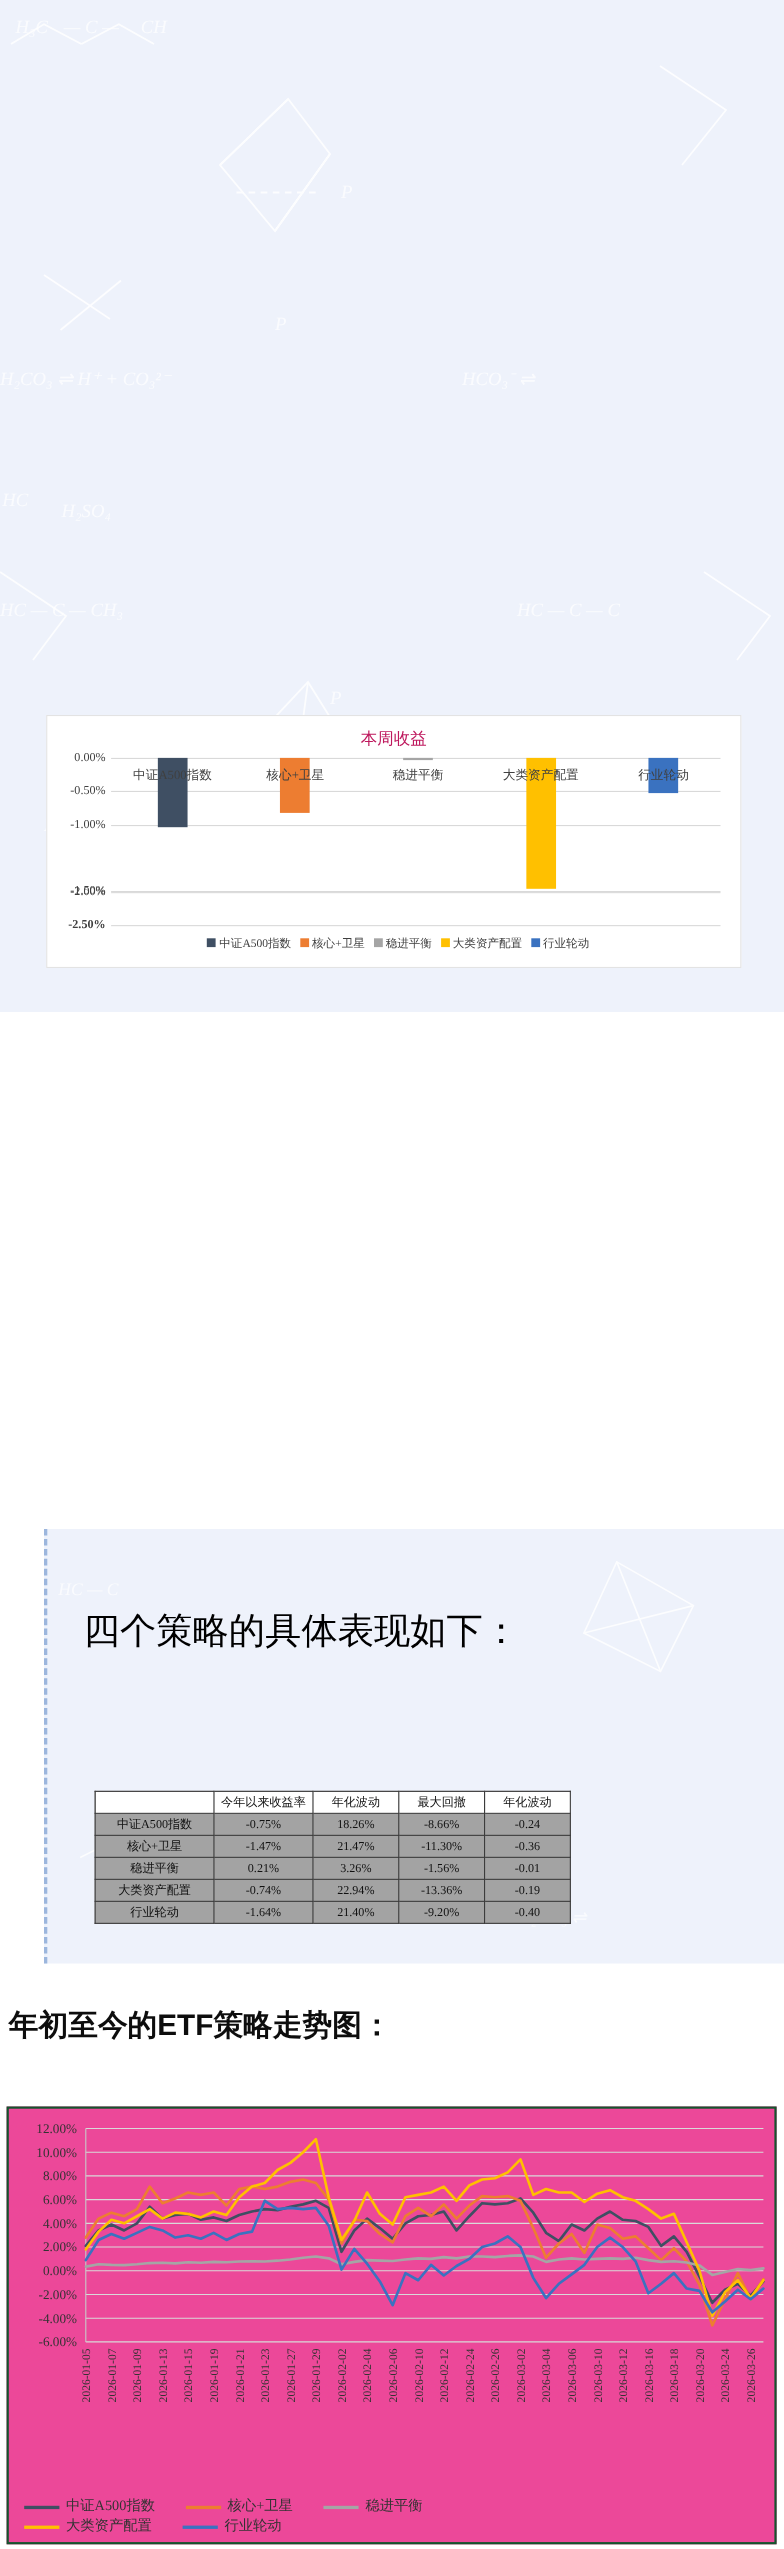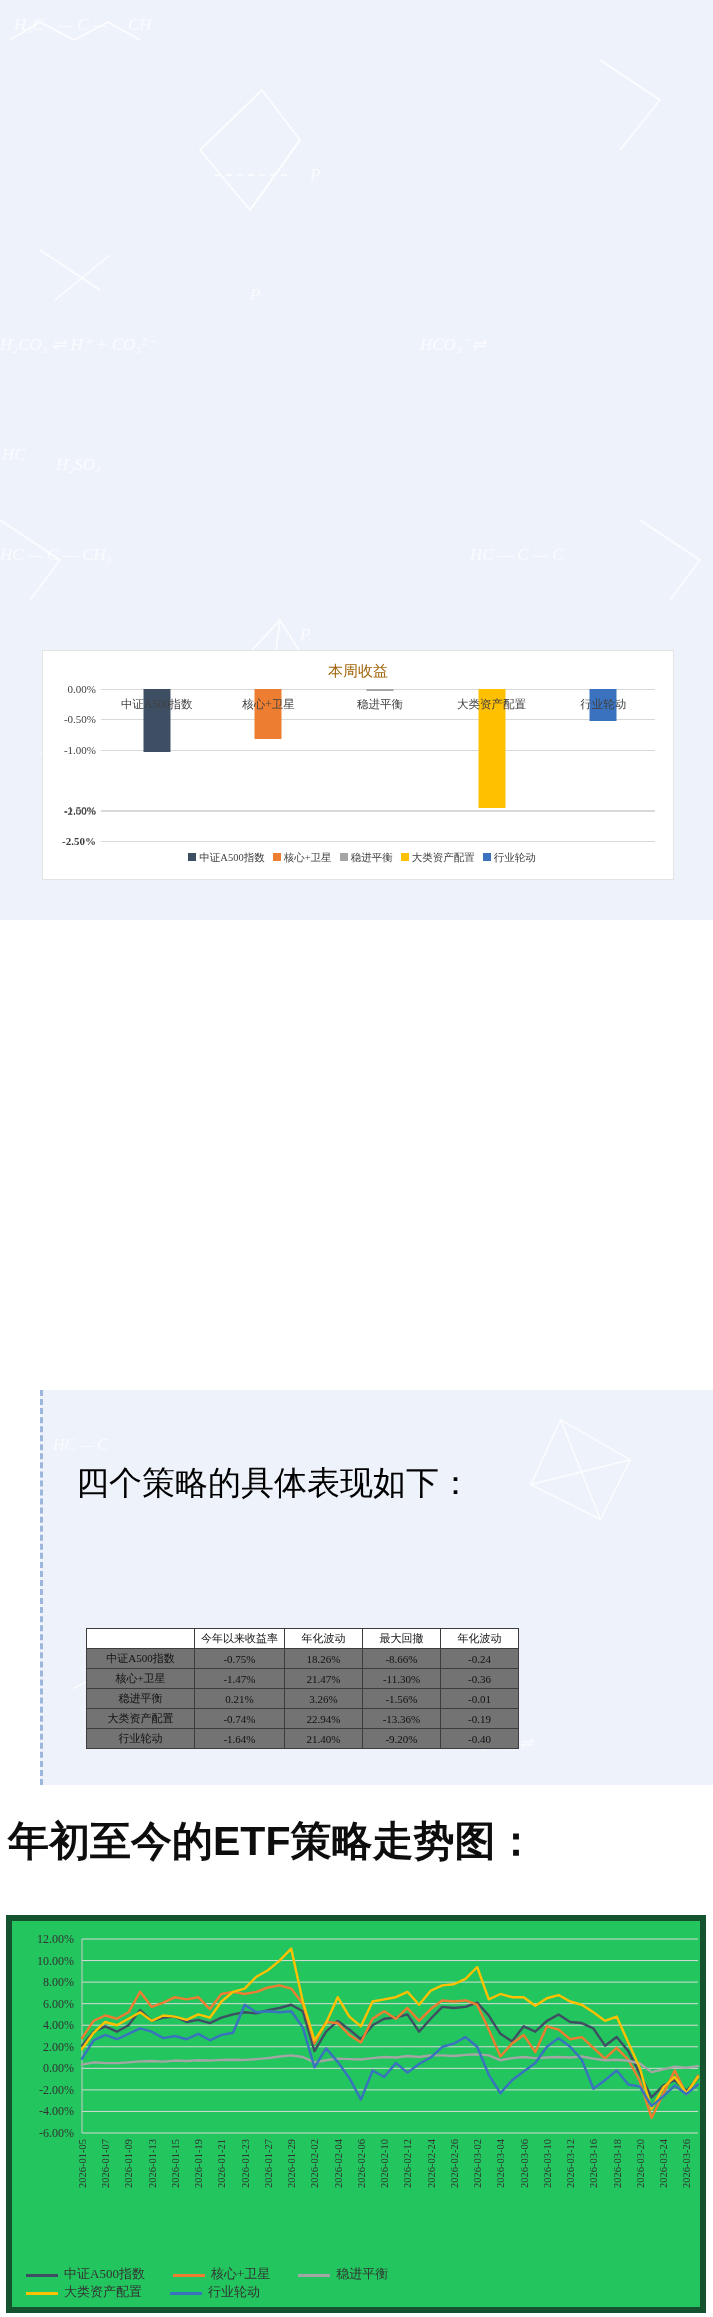--- a/index.html
+++ b/index.html
@@ -52,21 +52,21 @@
     position:absolute;
     left:42px; top:650px;
     width:632px; height:230px;
     background:#ffffff;
     border:1px solid #e3e3e3;
   }
   .bar-title {
     text-align:center;
     font-family:Liberation Sans, sans-serif;
     font-size:15px;
-    color:#a16207;
+    color:#be185d;
     margin-top:11px;
     font-weight:normal;
   }
   .bar-plot { position:relative; height:152px; margin:8px 14px 0 58px; }
   .bar-gridline {
     position:absolute; left:0; right:4px; height:1px; background:#d9d9d9;
   }
   .bar-ylabel {
     position:absolute; right:100%; margin-right:5px;
     transform:translateY(-50%);
@@ -94,46 +94,46 @@
     position:absolute; left:76px; top:1455px; width:600px;
     font-size:33px; line-height:56px; color:#000000; font-weight:500;
   }
 
   
   #perf-table {
     position:absolute; left:86px; top:1628px;
     border-collapse:collapse;
     font-family:"Liberation Serif","DejaVu Serif",serif;
     font-size:11px;
-    background:#737373;
+    background:#a3a3a3;
   }
   #perf-table td, #perf-table th {
     border:1px solid #3c3c3c;
     padding:2px 6px;
     text-align:center;
     color:#111;
     font-weight:normal;
     white-space:nowrap;
   }
   #perf-table th { background:#fff; }
   #perf-table td.rowhead { min-width:108px; }
   #perf-table td.num { min-width:78px; }
 
   
   #sec3-head {
     position:absolute; left:8px; top:1818px; width:700px;
-    font-size:41px; line-height:46px; color:#0d0d0d; font-weight:600;
+    font-size:27px; line-height:46px; color:#0d0d0d; font-weight:600;
   }
 
   
   #line-figure {
     position:absolute; left:6px; top:1915px;
     width:700px; height:398px;
-    background:#22c55e;
-    border:6px solid #14532d;
+    background:#ec4899;
+    border:2px solid #14532d;
   }
   .lc-legend {
     position:absolute; left:0; right:0; bottom:6px;
     font-family:"Liberation Serif","DejaVu Serif",serif;
     font-size:13px; color:#333;
   }
   .lc-legend .item { display:inline-block; margin:0 14px; white-space:nowrap; }
   .lc-legend .line { display:inline-block; width:32px; height:3px; vertical-align:middle; margin-right:6px; }
 </style>
 </head>

